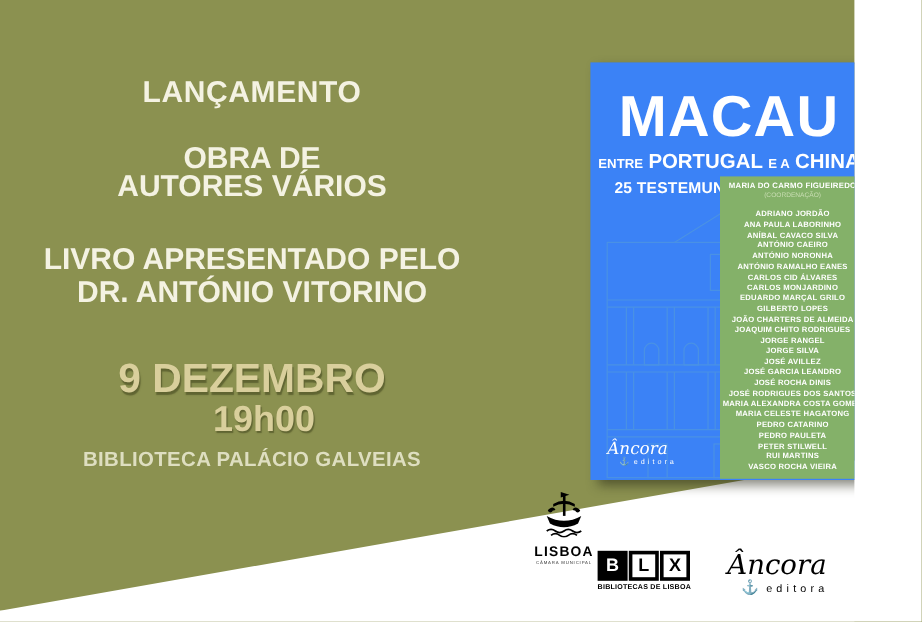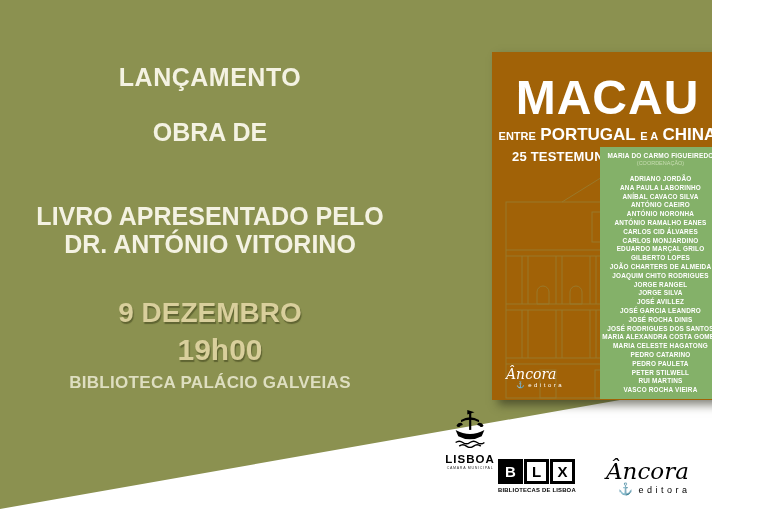--- a/index.html
+++ b/index.html
@@ -11,27 +11,27 @@
     background:#8B9150;
     clip-path:polygon(0 0, 768px 0, 768px 374px, 0 509px); }
 
   
   .ltxt { position:absolute; left:0; width:420px; text-align:center; color:#F4F2E2; font-weight:bold; }
   .t-lancamento { top:63px; font-size:25px; letter-spacing:0.5px; }
   .t-obra1 { top:118px; font-size:25px; }
   .t-obra2 { top:141px; font-size:25px; }
   .t-livro1 { top:202px; font-size:25px; }
   .t-livro2 { top:230px; font-size:25px; }
-  .t-date1 { top:297px; font-size:28px; color:#D9CF9C; text-shadow:1px 2px 1px rgba(60,64,25,0.55); }
+  .t-date1 { top:297px; font-size:34px; color:#D9CF9C; text-shadow:1px 2px 1px rgba(60,64,25,0.55); }
   .t-date2 { top:333px; font-size:30px; color:#D9CF9C; text-shadow:1px 2px 1px rgba(60,64,25,0.55);padding-left:20px; }
   .t-venue { top:373px; font-size:17px; color:#DEDEC0; letter-spacing:0.3px; }
 
   
   .book-cover { position:absolute; left:492px; top:52px; width:231px; height:348px;
-    background:#a16207; box-shadow:6px 5px 9px rgba(35,35,18,0.55); overflow:hidden; }
+    background:#3b82f6; box-shadow:6px 5px 9px rgba(35,35,18,0.55); overflow:hidden; }
   .facade { position:absolute; left:0; top:0; }
   .cover-title { position:absolute; left:0; top:18px; width:100%; text-align:center;
     color:#ffffff; font-weight:bold; font-size:48px; letter-spacing:1px; }
   .cover-subtitle { position:absolute; left:0; top:73px; width:100%; text-align:center;
     color:#ffffff; font-weight:bold; white-space:nowrap; }
   .sub-sm { font-size:11px; }
   .sub-lg { font-size:17px; }
   .cover-testimonials { position:absolute; left:20px; top:97px; color:#ffffff;
     font-weight:bold; font-size:13px; letter-spacing:0.2px; }
 
@@ -67,20 +67,21 @@
 </style>
 </head>
 <body>
 
 <div class="poster">
 
   <div class="olive-bg"></div>
 
   <div class="ltxt t-lancamento">LANÇAMENTO</div>
   <div class="ltxt t-obra1">OBRA DE</div>
+  <div class="ltxt t-obra2">AUTORES VÁRIOS</div>
   <div class="ltxt t-livro1">LIVRO APRESENTADO PELO</div>
   <div class="ltxt t-livro2">DR. ANTÓNIO VITORINO</div>
   <div class="ltxt t-date1">9 DEZEMBRO</div>
   <div class="ltxt t-date2">19h00</div>
   <div class="ltxt t-venue">BIBLIOTECA PALÁCIO GALVEIAS</div>
 
   <div class="book-cover">
     <svg class="facade" width="231" height="348" viewBox="0 0 231 348">
       <g stroke="#7EC7A7" stroke-width="1" fill="none" opacity="0.22">
         <rect x="14" y="150" width="203" height="196"></rect>

